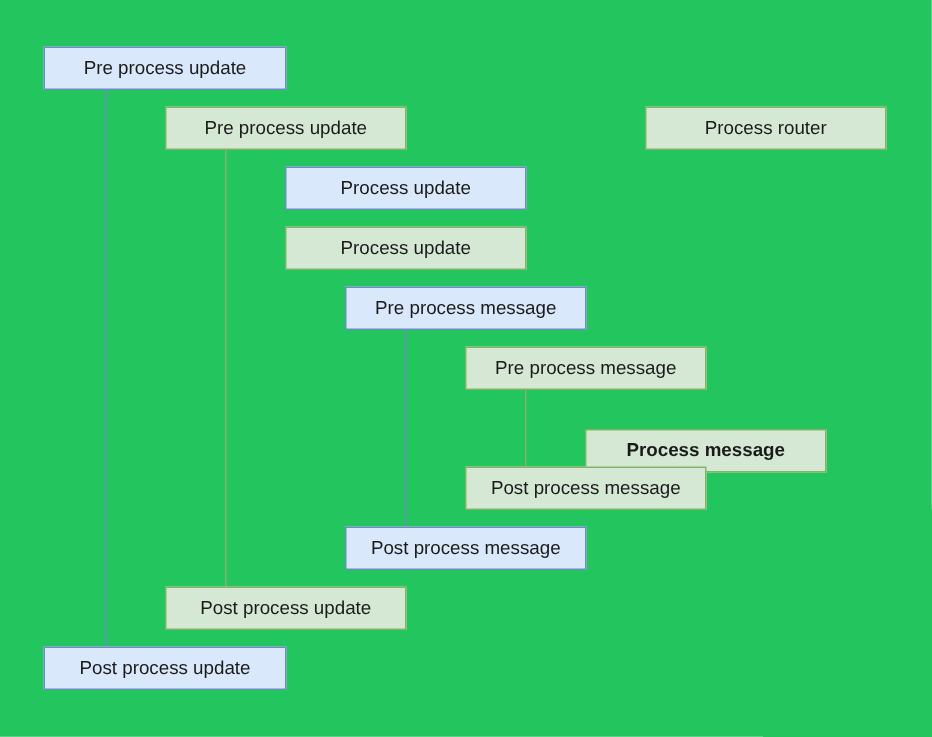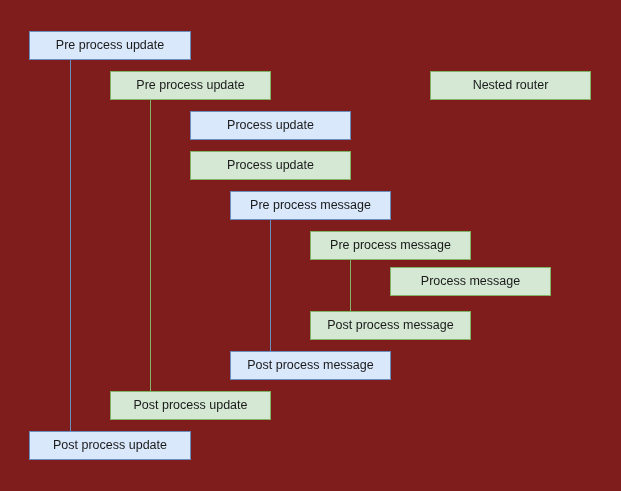--- a/index.html
+++ b/index.html
@@ -45,21 +45,21 @@
     position: absolute;
     width: 1px;
     z-index: 1;
   }
   .connector.blue { background: #6c8ebf; }
   .connector.green { background: #82b366; }
 </style>
 </head>
 <body>
 
-<div id="canvas" style="width: 621px; height: 491px; background: #7f1d1d;">
+<div id="canvas" style="width: 621px; height: 491px; background: #22c55e;">
     <div class="connector blue" style="left: 70px; top: 60px; height: 371px;"></div>
     <div class="connector green" style="left: 150px; top: 100px; height: 291px;"></div>
     <div class="connector blue" style="left: 270px; top: 220px; height: 131px;"></div>
     <div class="connector green" style="left: 350px; top: 260px; height: 51px;"></div>
     <div class="node blue" style="left: 29px; top: 31px; width: 162px; height: 29px;">
       <span>Pre process update</span>
     </div>
     <div class="node green" style="left: 110px; top: 71px; width: 161px; height: 29px;">
       <span>Pre process update</span>
     </div>
@@ -68,31 +68,31 @@
     </div>
     <div class="node green" style="left: 190px; top: 151px; width: 161px; height: 29px;">
       <span>Process update</span>
     </div>
     <div class="node blue" style="left: 230px; top: 191px; width: 161px; height: 29px;">
       <span>Pre process message</span>
     </div>
     <div class="node green" style="left: 310px; top: 231px; width: 161px; height: 29px;">
       <span>Pre process message</span>
     </div>
-    <div class="node green" style="left: 390px; top: 267px; width: 161px; height: 29px;">
+    <div class="node green" style="left: 390px; top: 286px; width: 161px; height: 29px; font-weight: bold;">
       <span>Process message</span>
     </div>
     <div class="node green" style="left: 310px; top: 311px; width: 161px; height: 29px;">
       <span>Post process message</span>
     </div>
     <div class="node blue" style="left: 230px; top: 351px; width: 161px; height: 29px;">
       <span>Post process message</span>
     </div>
     <div class="node green" style="left: 110px; top: 391px; width: 161px; height: 29px;">
       <span>Post process update</span>
     </div>
     <div class="node blue" style="left: 29px; top: 431px; width: 162px; height: 29px;">
       <span>Post process update</span>
     </div>
     <div class="node green" style="left: 430px; top: 71px; width: 161px; height: 29px;">
-      <span>Nested router</span>
+      <span>Process router</span>
     </div>
   </div>
 
 </body></html>

